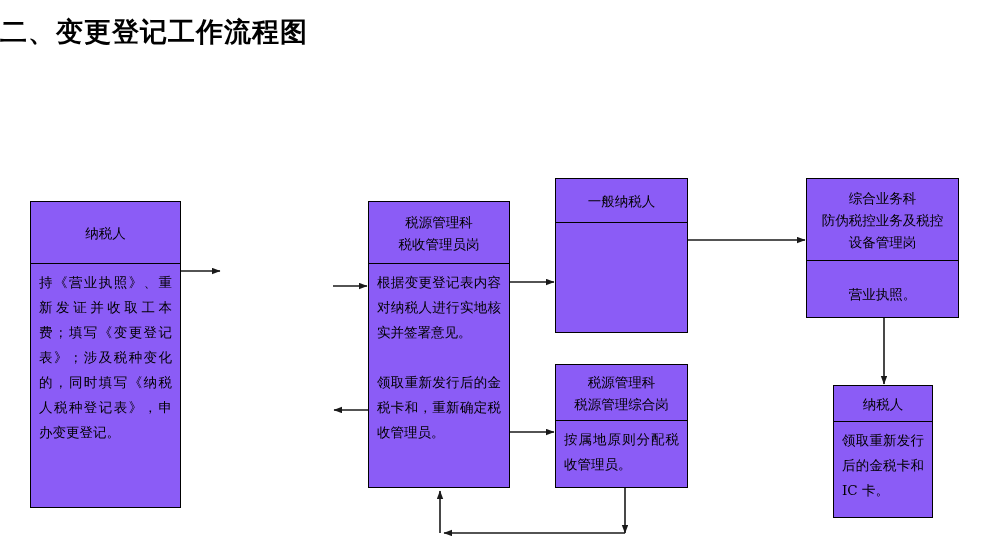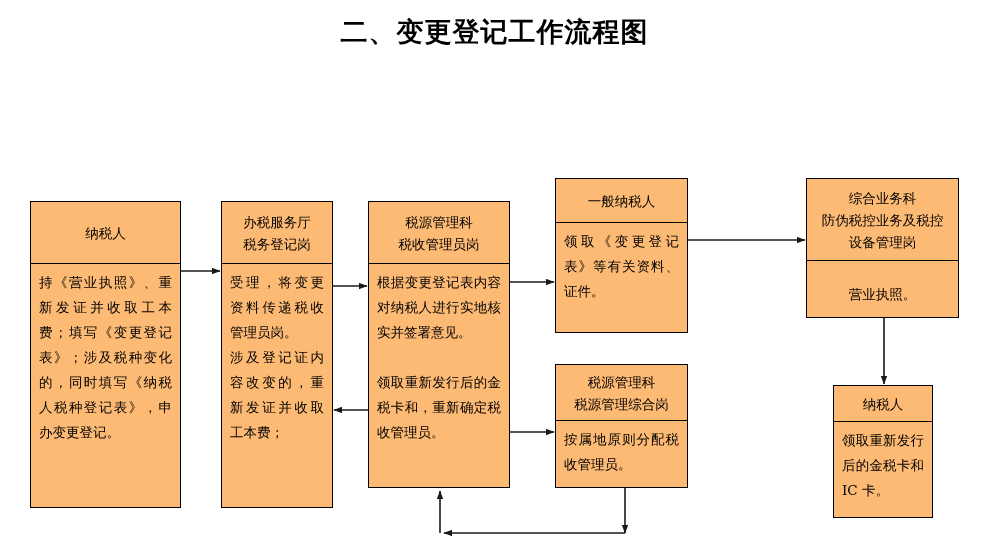--- a/index.html
+++ b/index.html
@@ -19,30 +19,29 @@
     position: absolute;
     left: 0; top: 0;
     width: 989px;
     height: 552px;
   }
   .title {
     position: absolute;
     left: 0;
     top: 14px;
     width: 989px;
-    text-align: center;
     font-size: 27px;
     font-weight: bold;
     letter-spacing: 1px;
     font-family: "DejaVu Serif", "Liberation Serif", serif;
   }
   .node {
     position: absolute;
     border: 1px solid #000000;
-    background: #fdba74;
+    background: #8b5cf6;
     box-sizing: border-box;
     display: flex;
     flex-direction: column;
   }
   .node-head {
     box-sizing: border-box;
     border-bottom: 1px solid #000000;
     display: flex;
     align-items: center;
     justify-content: center;
@@ -79,38 +78,31 @@
 
 <div id="canvas">
 
   <div class="title">二、变更登记工作流程图</div>
 
   <div class="node" style="left:30px; top:201px; width:151px; height:307px;">
     <div class="node-head" style="height:62px;">纳税人</div>
     <div class="node-body">持《营业执照》、重新发证并收取工本费；填写《变更登记表》；涉及税种变化的，同时填写《纳税人税种登记表》，申办变更登记。</div>
   </div>
 
-  <div class="node" style="left:221px; top:201px; width:112px; height:307px;">
-    <div class="node-head" style="height:62px;">办税服务厅
-税务登记岗</div>
-    <div class="node-body">受理，将变更资料传递税收管理员岗。
-涉及登记证内容改变的，重新发证并收取工本费；</div>
-  </div>
 
   <div class="node" style="left:368px; top:201px; width:142px; height:287px;">
     <div class="node-head" style="height:62px;">税源管理科
 税收管理员岗</div>
     <div class="node-body">根据变更登记表内容对纳税人进行实地核实并签署意见。
 
 领取重新发行后的金税卡和，重新确定税收管理员。</div>
   </div>
 
   <div class="node" style="left:555px; top:178px; width:133px; height:155px;">
     <div class="node-head" style="height:44px;">一般纳税人</div>
-    <div class="node-body">领取《变更登记表》等有关资料、证件。</div>
   </div>
 
   <div class="node" style="left:555px; top:364px; width:133px; height:124px;">
     <div class="node-head" style="height:56px;">税源管理科
 税源管理综合岗</div>
     <div class="node-body">按属地原则分配税收管理员。</div>
   </div>
 
   <div class="node" style="left:806px; top:178px; width:153px; height:140px;gap:9px;">
     <div class="node-head" style="height:82px;">综合业务科

